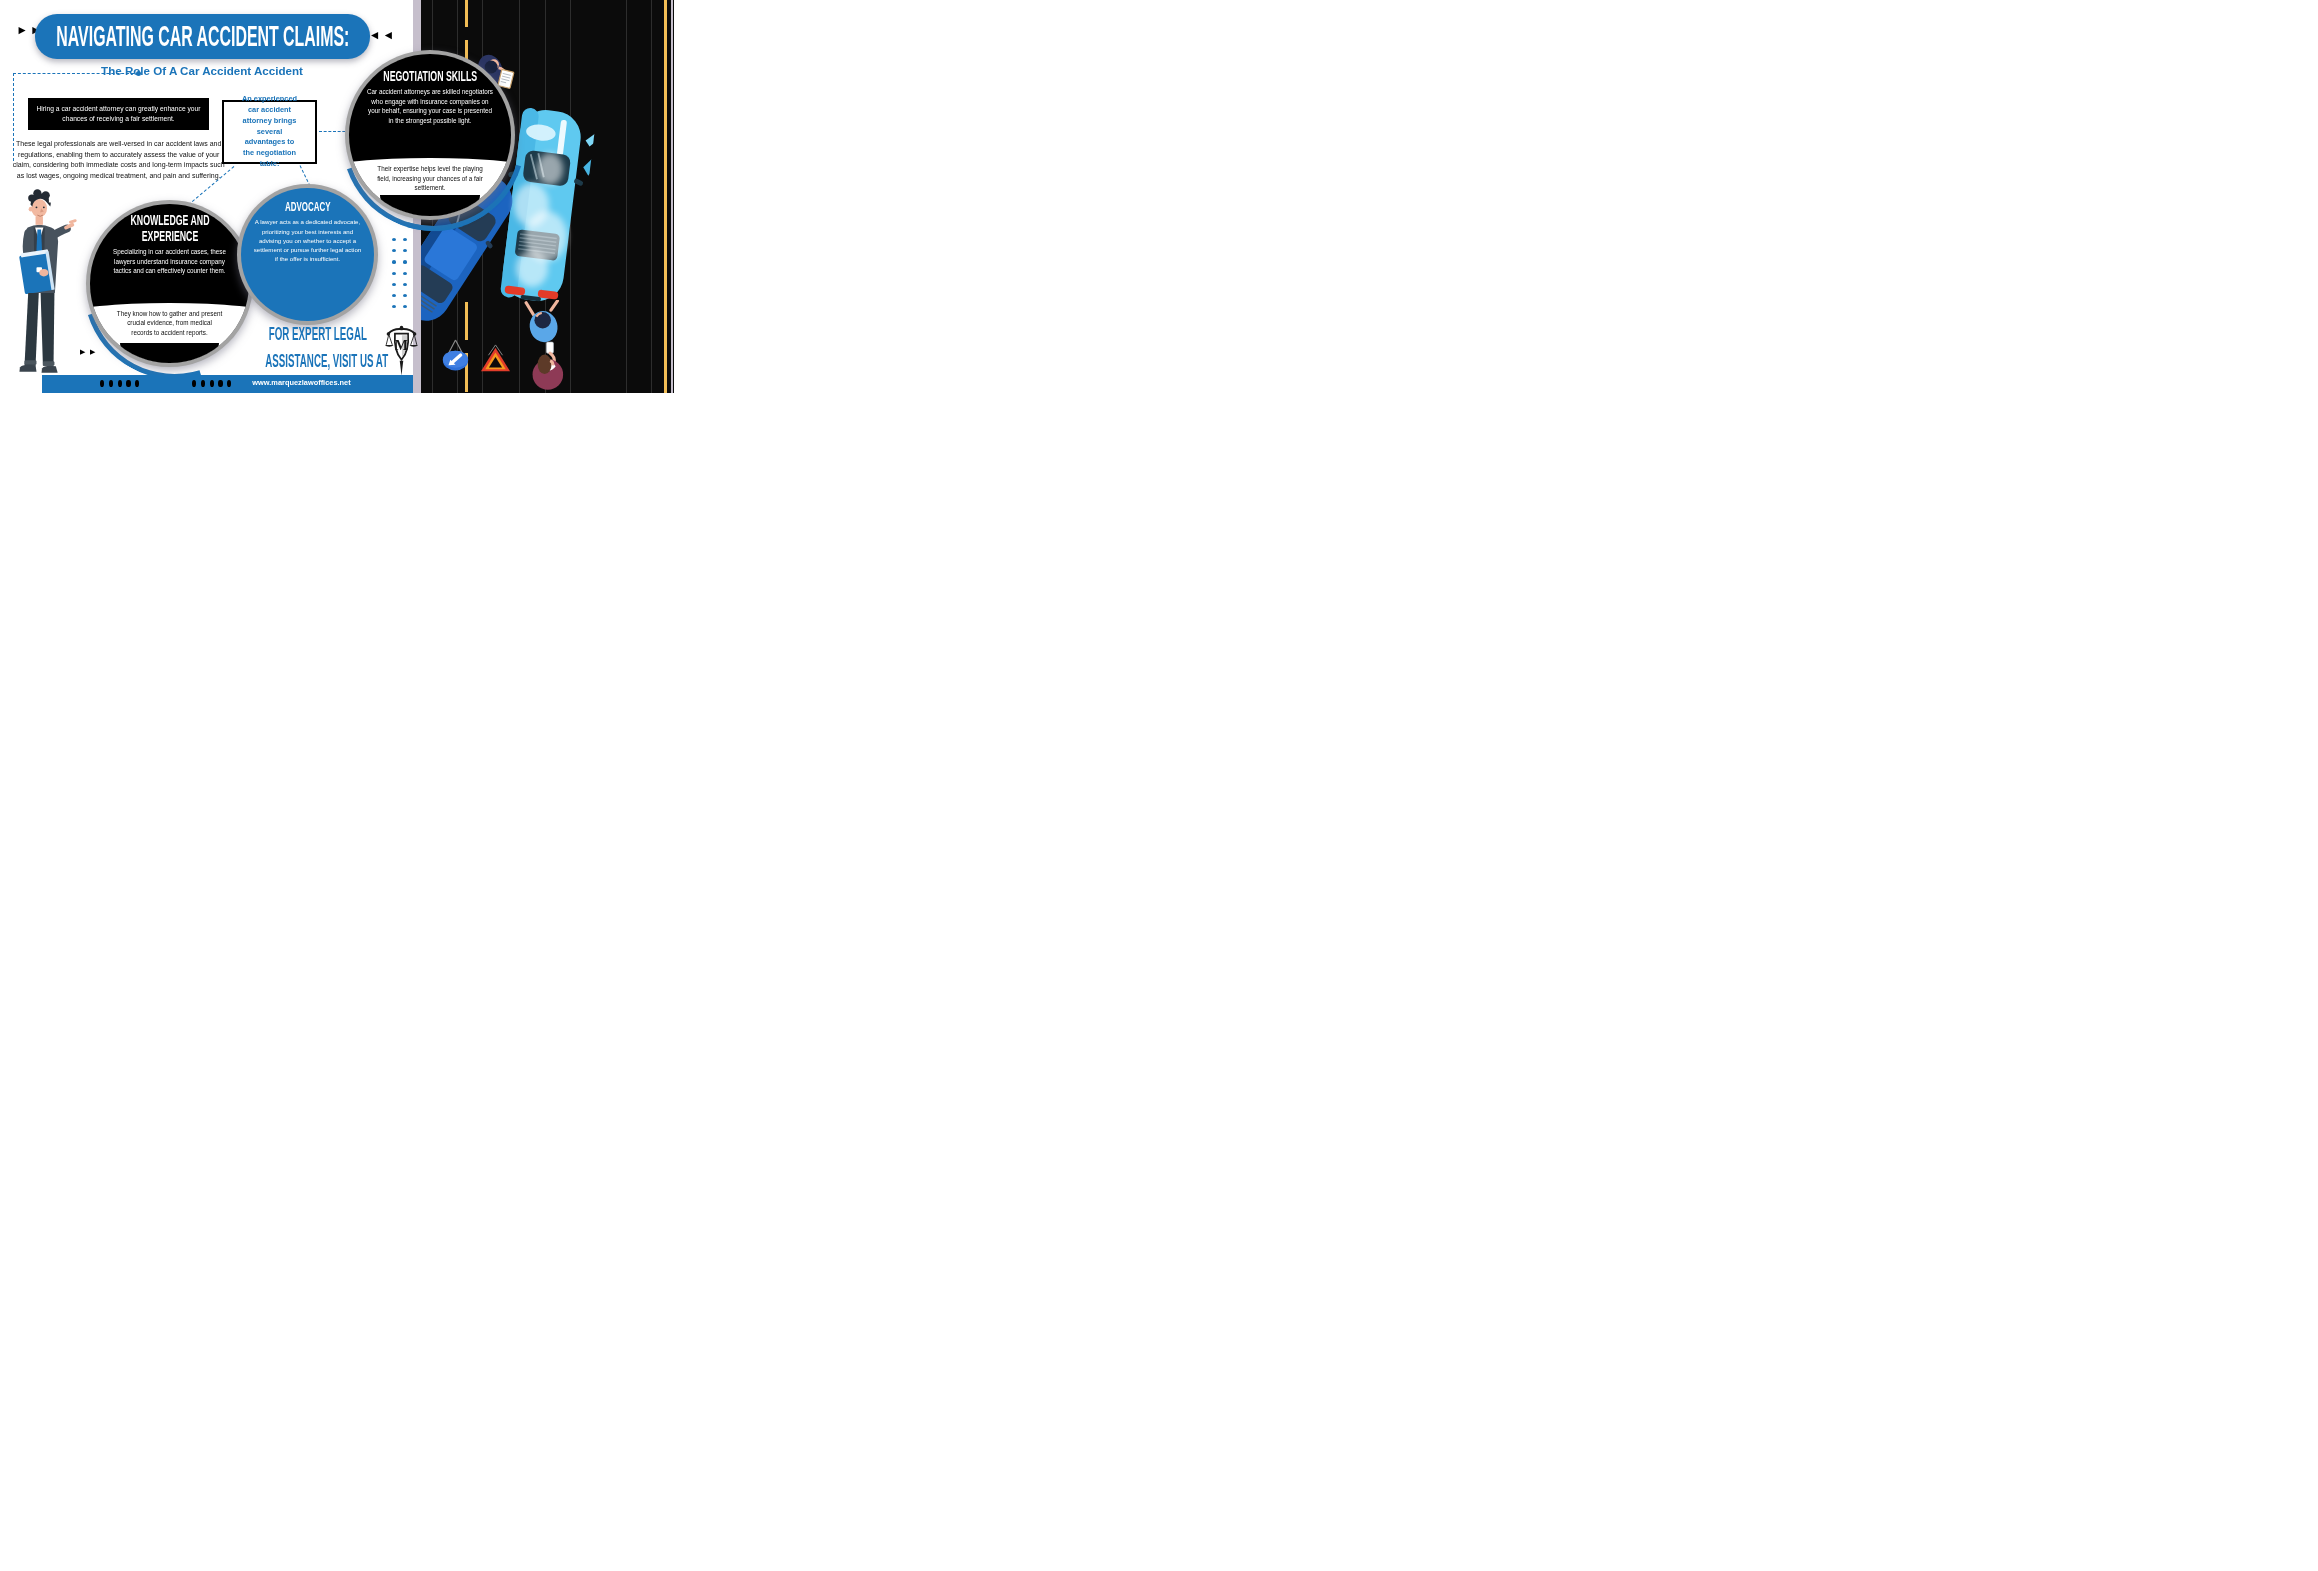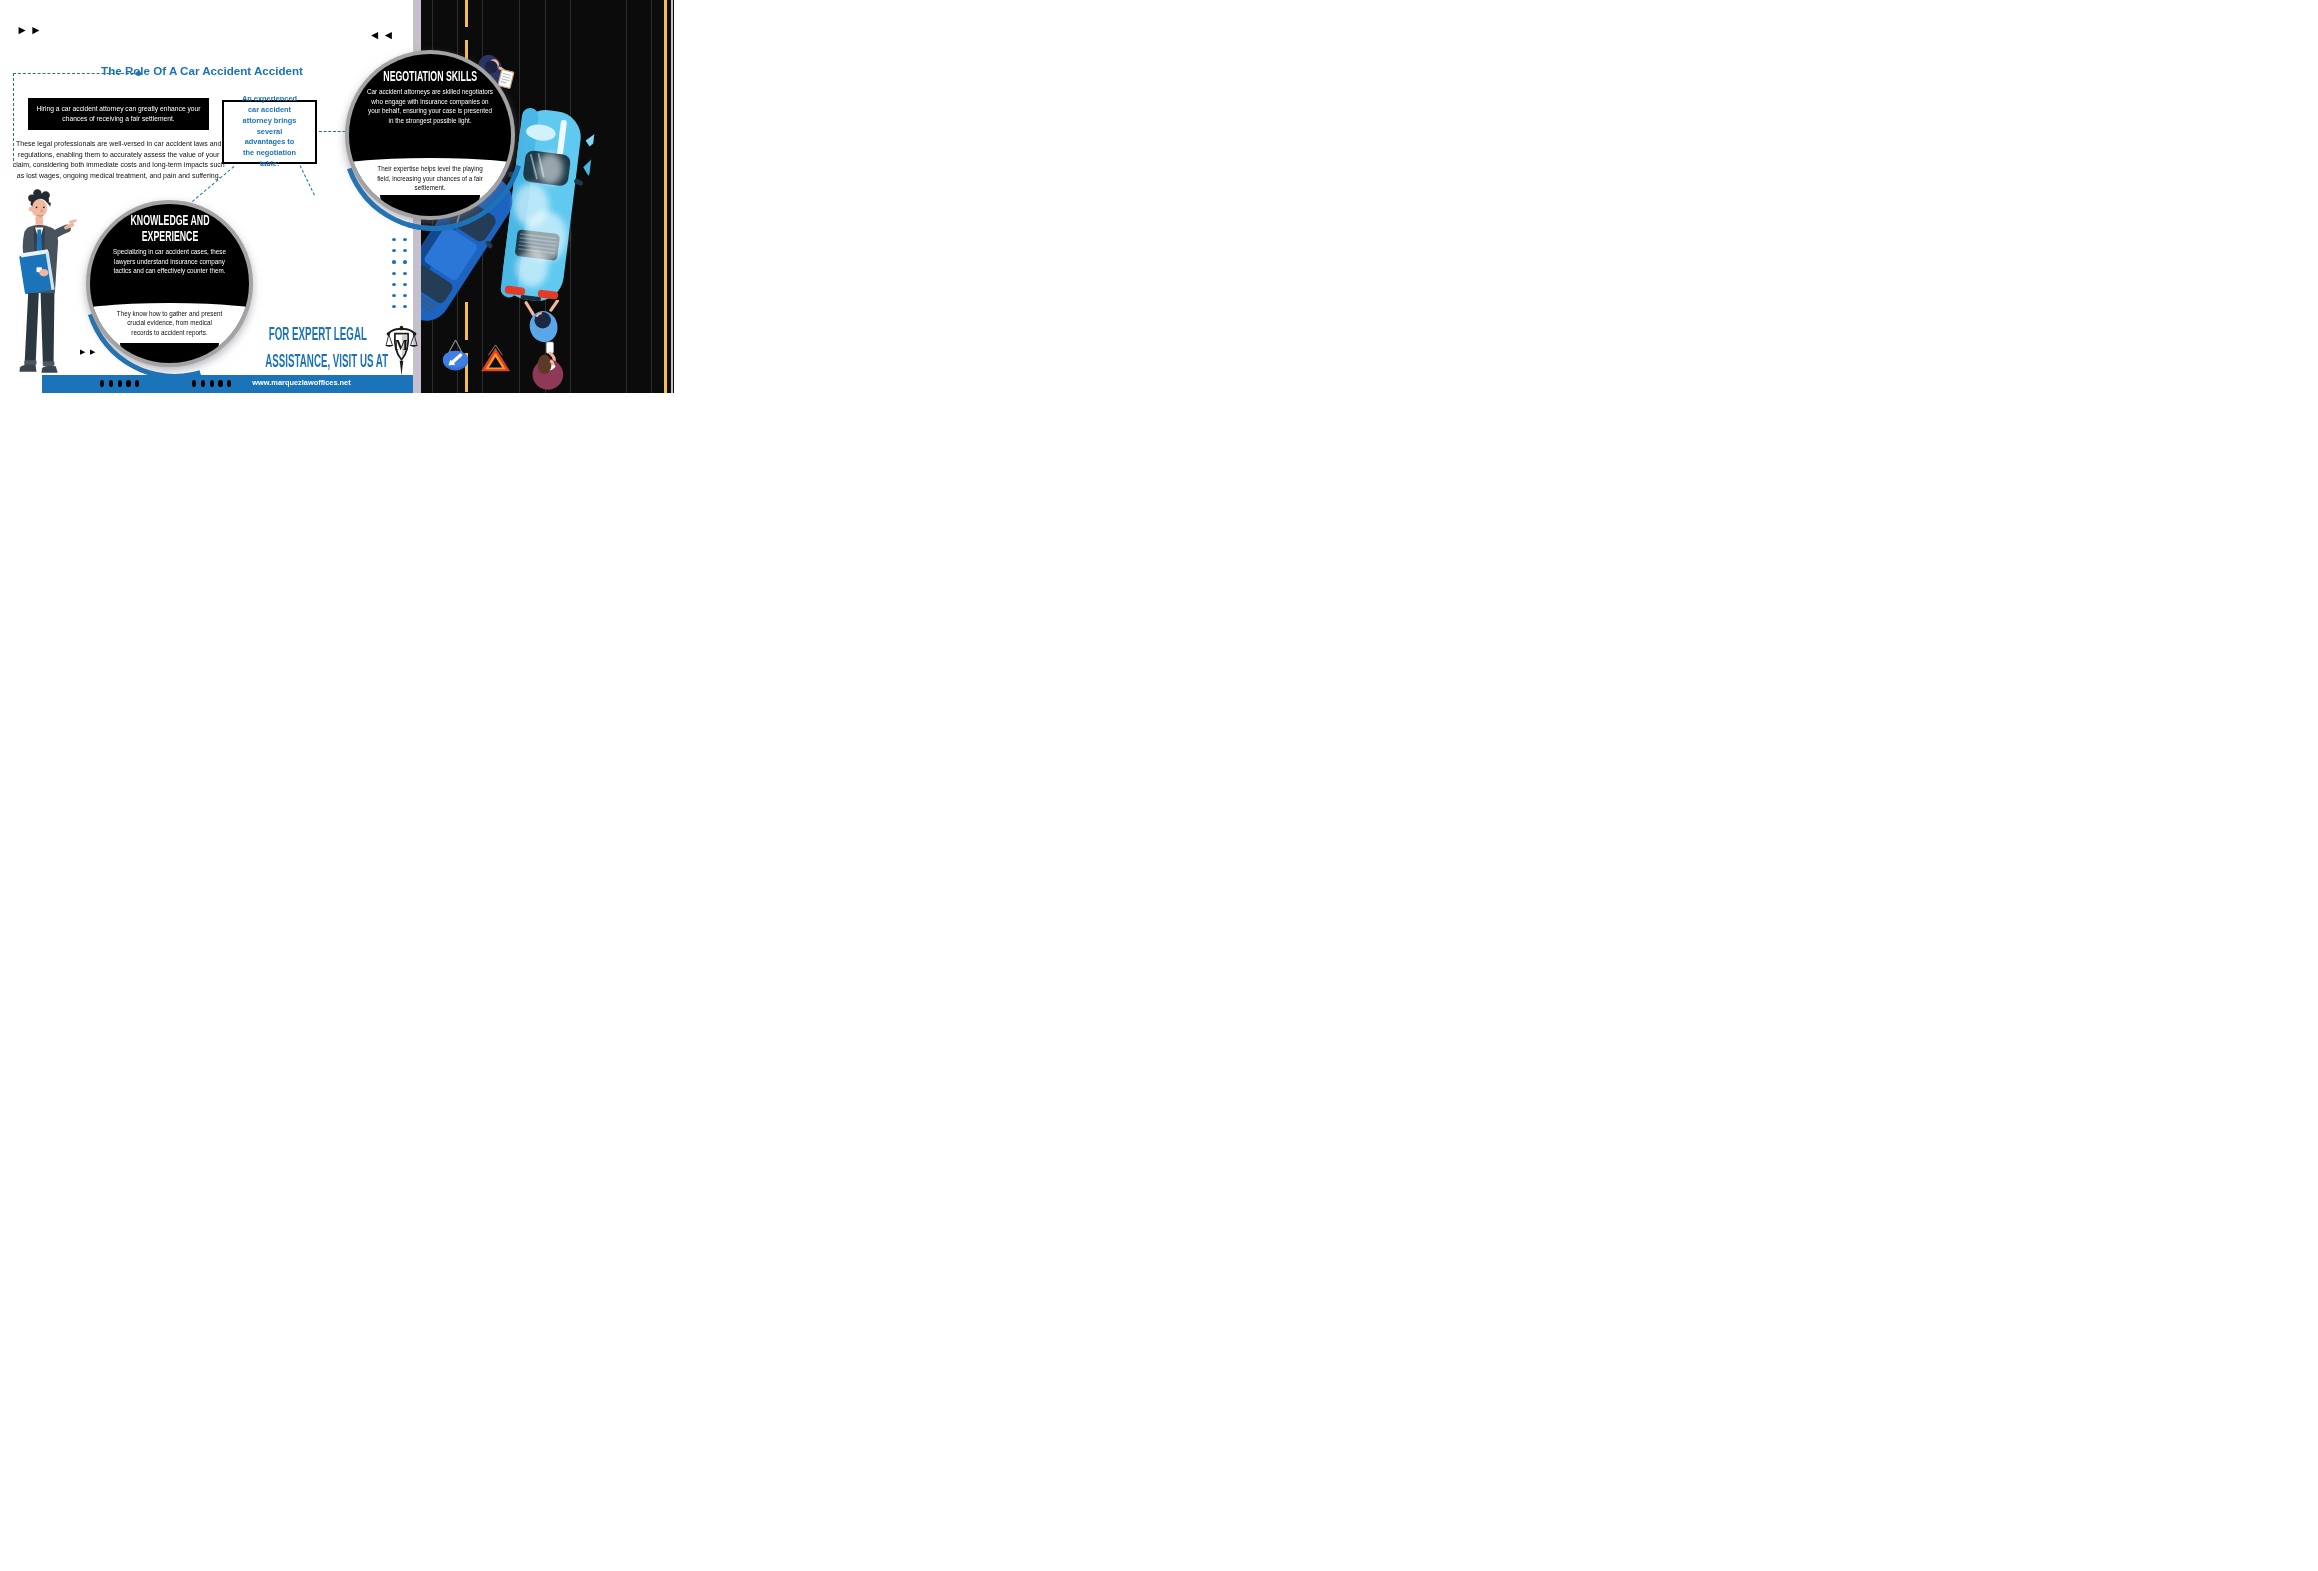--- a/index.html
+++ b/index.html
@@ -170,20 +170,23 @@
       <polygon points="33,28 47,50 19,50" fill="#0b0b0b"></polygon>
     </svg>
   </div>
 
   <div id="lavender" class="abs"></div>
   <div id="lavender-right" class="abs"></div>
 
   <div class="abs" style="left:18.5px;top:24px">
     <span class="tri">▶</span><span class="tri">▶</span>
   </div>
+  <div id="banner" class="abs">
+    <span class="cond">NAVIGATING CAR ACCIDENT CLAIMS:</span>
+  </div>
   <div class="abs" style="left:371px;top:29px">
     <span class="tri">◀</span><span class="tri">◀</span>
   </div>
 
   <div id="dash-h" class="abs"></div>
   <div id="dash-v" class="abs"></div>
   <div id="dash-dot" class="abs"></div>
   <div id="subtitle" class="abs">The Role Of A Car Accident Accident</div>
 
   <div id="intro-box" class="abs">
@@ -218,20 +221,26 @@
         <span class="cond2 c-title" style="white-space:normal;width:102px">KNOWLEDGE AND EXPERIENCE</span>
       </div>
       <div class="c-body" style="width:124px;margin-top:6.5px">Specializing in car accident cases, these lawyers understand insurance company tactics and can effectively counter them.</div>
       <div class="chord" style="top:62%;height:42%">
         <div class="chord-text" style="width:107px">They know how to gather and present crucial evidence, from medical records to accident reports.</div>
       </div>
       <div class="crescent"></div>
     </div>
   </div>
 
+  <div class="circleO" style="left:237px;top:184px;width:141px;height:141px">
+    <div class="circleI blue">
+      <div style="margin-top:14px"><span class="cond2 c-title" style="font-size:9.7px">ADVOCACY</span></div>
+      <div class="c-body" style="width:110px;font-size:6.1px">A lawyer acts as a dedicated advocate, prioritizing your best interests and advising you on whether to accept a settlement or pursue further legal action if the offer is insufficient.</div>
+    </div>
+  </div>
 
   <div class="dotcol" style="left:392px;top:238px">
     <span></span>
       <span></span>
       <span></span>
       <span></span>
       <span></span>
       <span></span>
       <span></span>
   </div>

